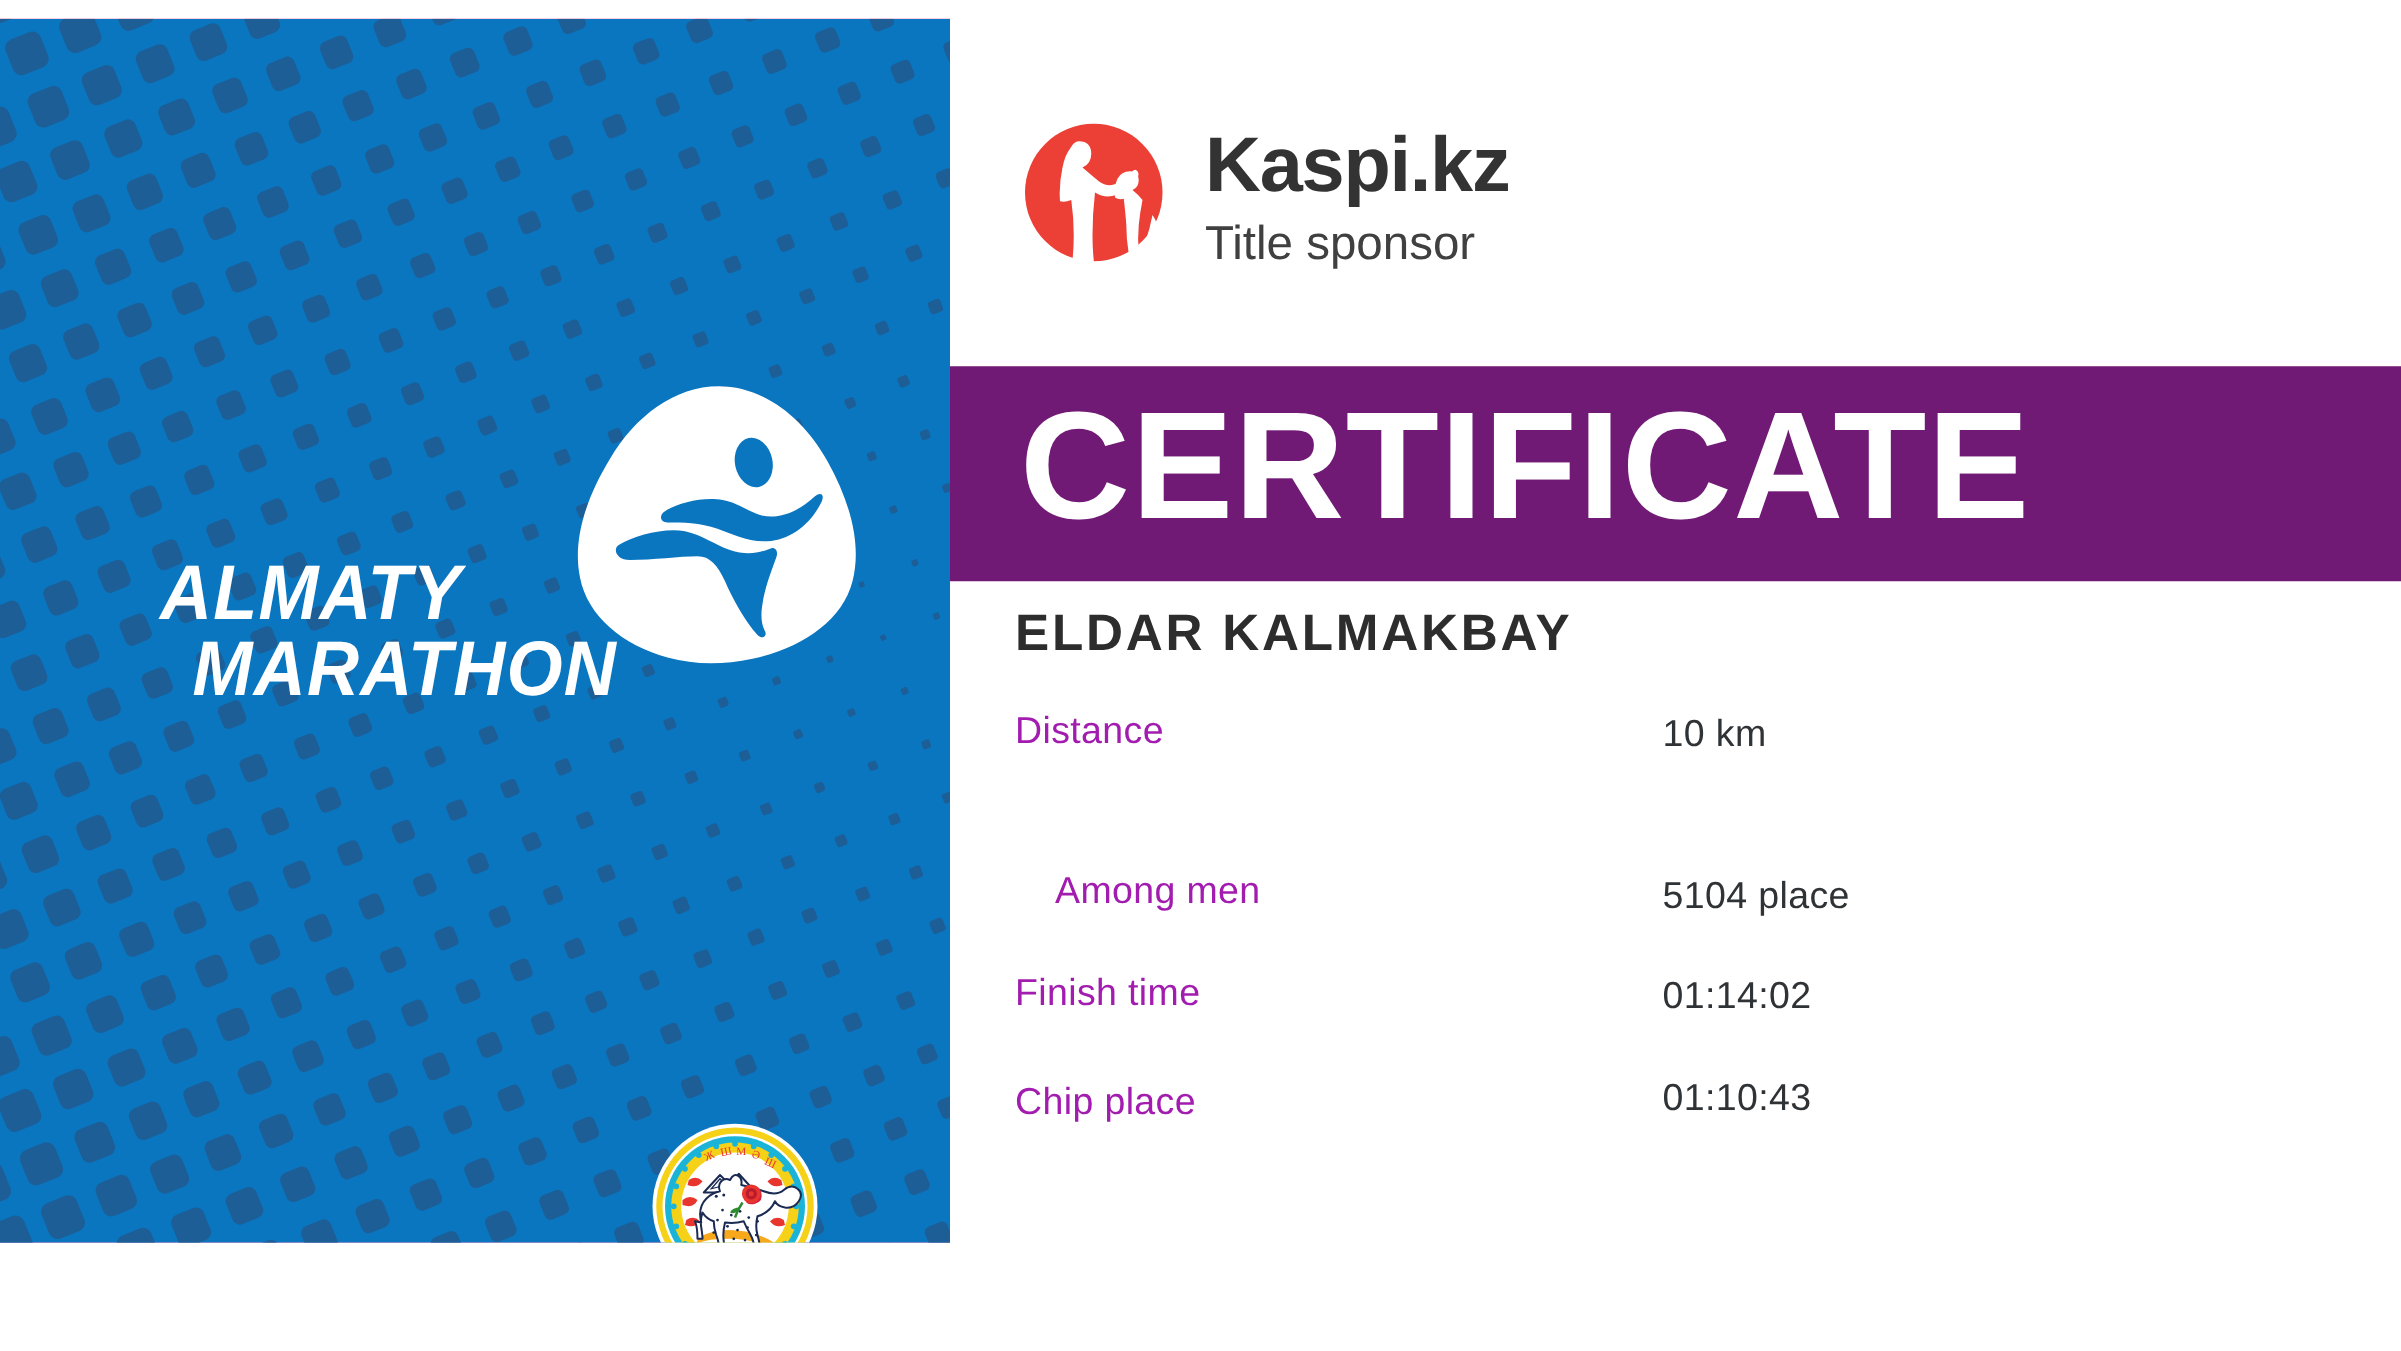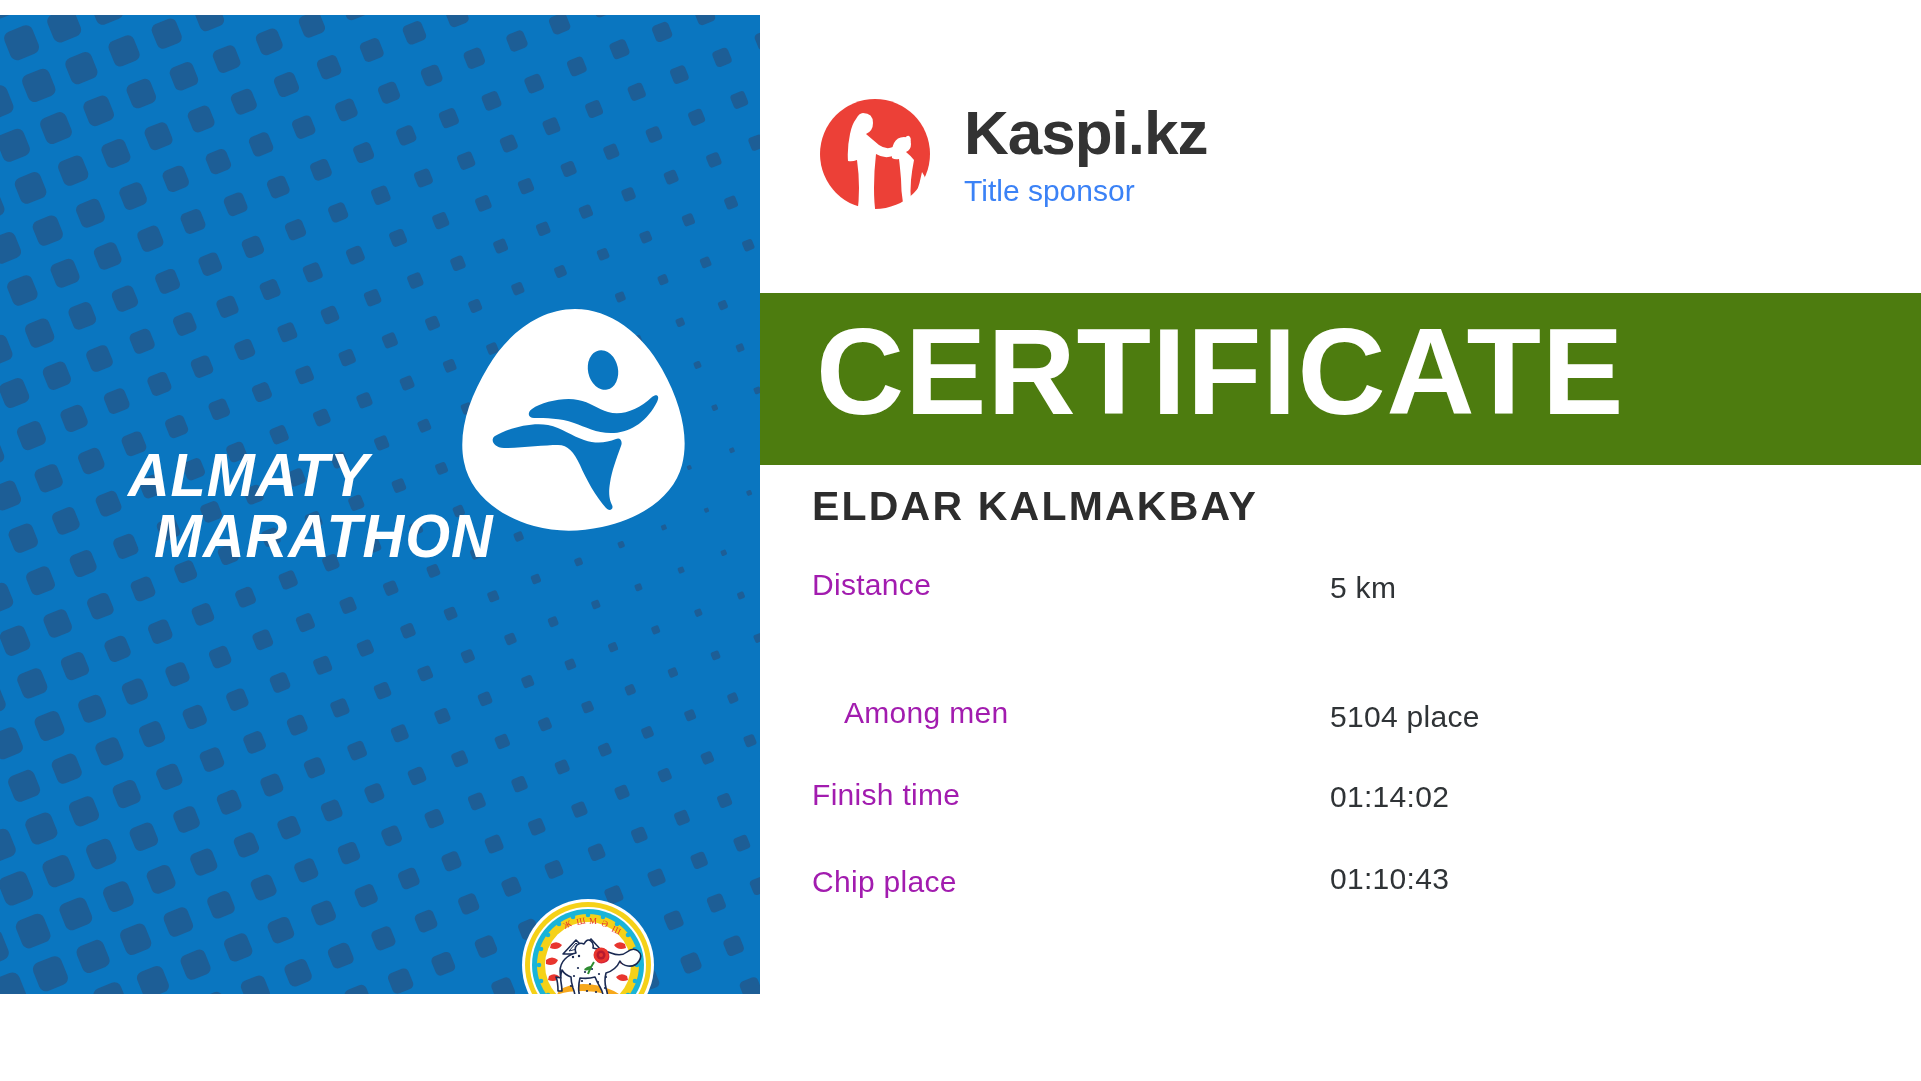--- a/index.html
+++ b/index.html
@@ -83,32 +83,32 @@
   #sponsor-text { margin-left:30px; padding-top:7px; }
   #sponsor-name {
     font-size:62px;
     font-weight:bold;
     color:#333333;
     line-height:1.0;
     letter-spacing:-1px;
     white-space:nowrap;
   }
   #sponsor-role {
-    font-size:30px;
-    color:#3b82f6;
+    font-size:38px;
+    color:#404040;
     margin-top:12px;
     line-height:1.0;
     white-space:nowrap;
   }
 
   #cert-banner {
     position:absolute;
     left:0; top:293px;
     width:1161px; height:172px;
-    background:#4d7c0f;
+    background:#701a75;
   }
   #cert-banner-title {
     position:absolute;
     left:56px; top:-7px;
     height:172px;
     display:flex;
     align-items:center;
     color:#ffffff;
     font-size:122px;
     font-weight:bold;
@@ -863,21 +863,21 @@
 
     <div id="cert-banner">
       <div id="cert-banner-title">CERTIFICATE</div>
     </div>
 
     <div id="athlete-name">ELDAR KALMAKBAY</div>
 
     <div id="results-table">
       <div class="result-row" id="row-0">
         <span class="result-label">Distance</span>
-        <span class="result-value">5 km</span>
+        <span class="result-value">10 km</span>
       </div>
       <div class="result-row" id="row-2">
         <span class="result-label">Among men</span>
         <span class="result-value">5104 place</span>
       </div>
       <div class="result-row" id="row-3">
         <span class="result-label">Finish time</span>
         <span class="result-value">01:14:02</span>
       </div>
       <div class="result-row" id="row-4">

